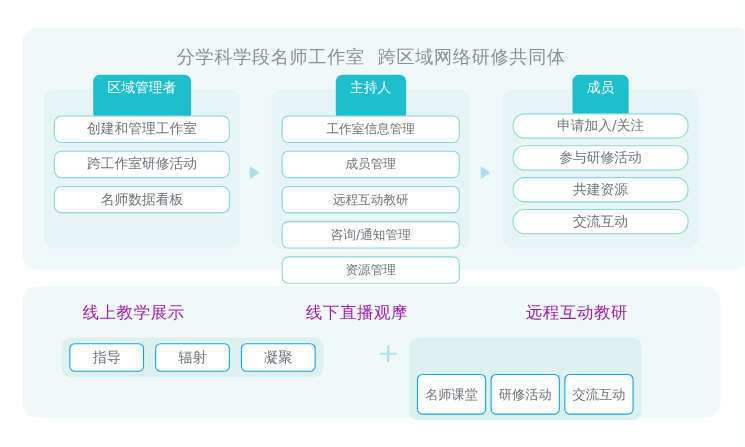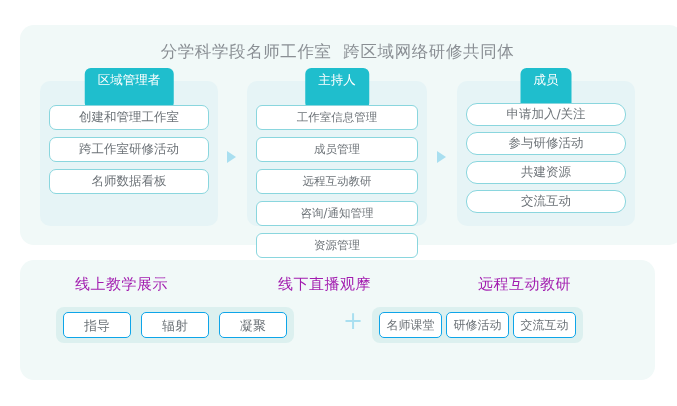--- a/index.html
+++ b/index.html
@@ -156,22 +156,23 @@
     white-space: nowrap;
     box-sizing: border-box;
   }
   #chip-group-left .chip {
     width: 68px;
     height: 26px;
     font-size: 13px;
   }
   #chip-group-right .chip {
     width: 63px;
-    height: 26px;
+    height: 37px;
     font-size: 12px;
+    margin-top: 28px;
   }
 
   #plus-sign {
     position: absolute;
     left: 322px;
     top: 50px;
     width: 22px;
     height: 22px;
     color: #a9dff0;
     font-size: 24px;

